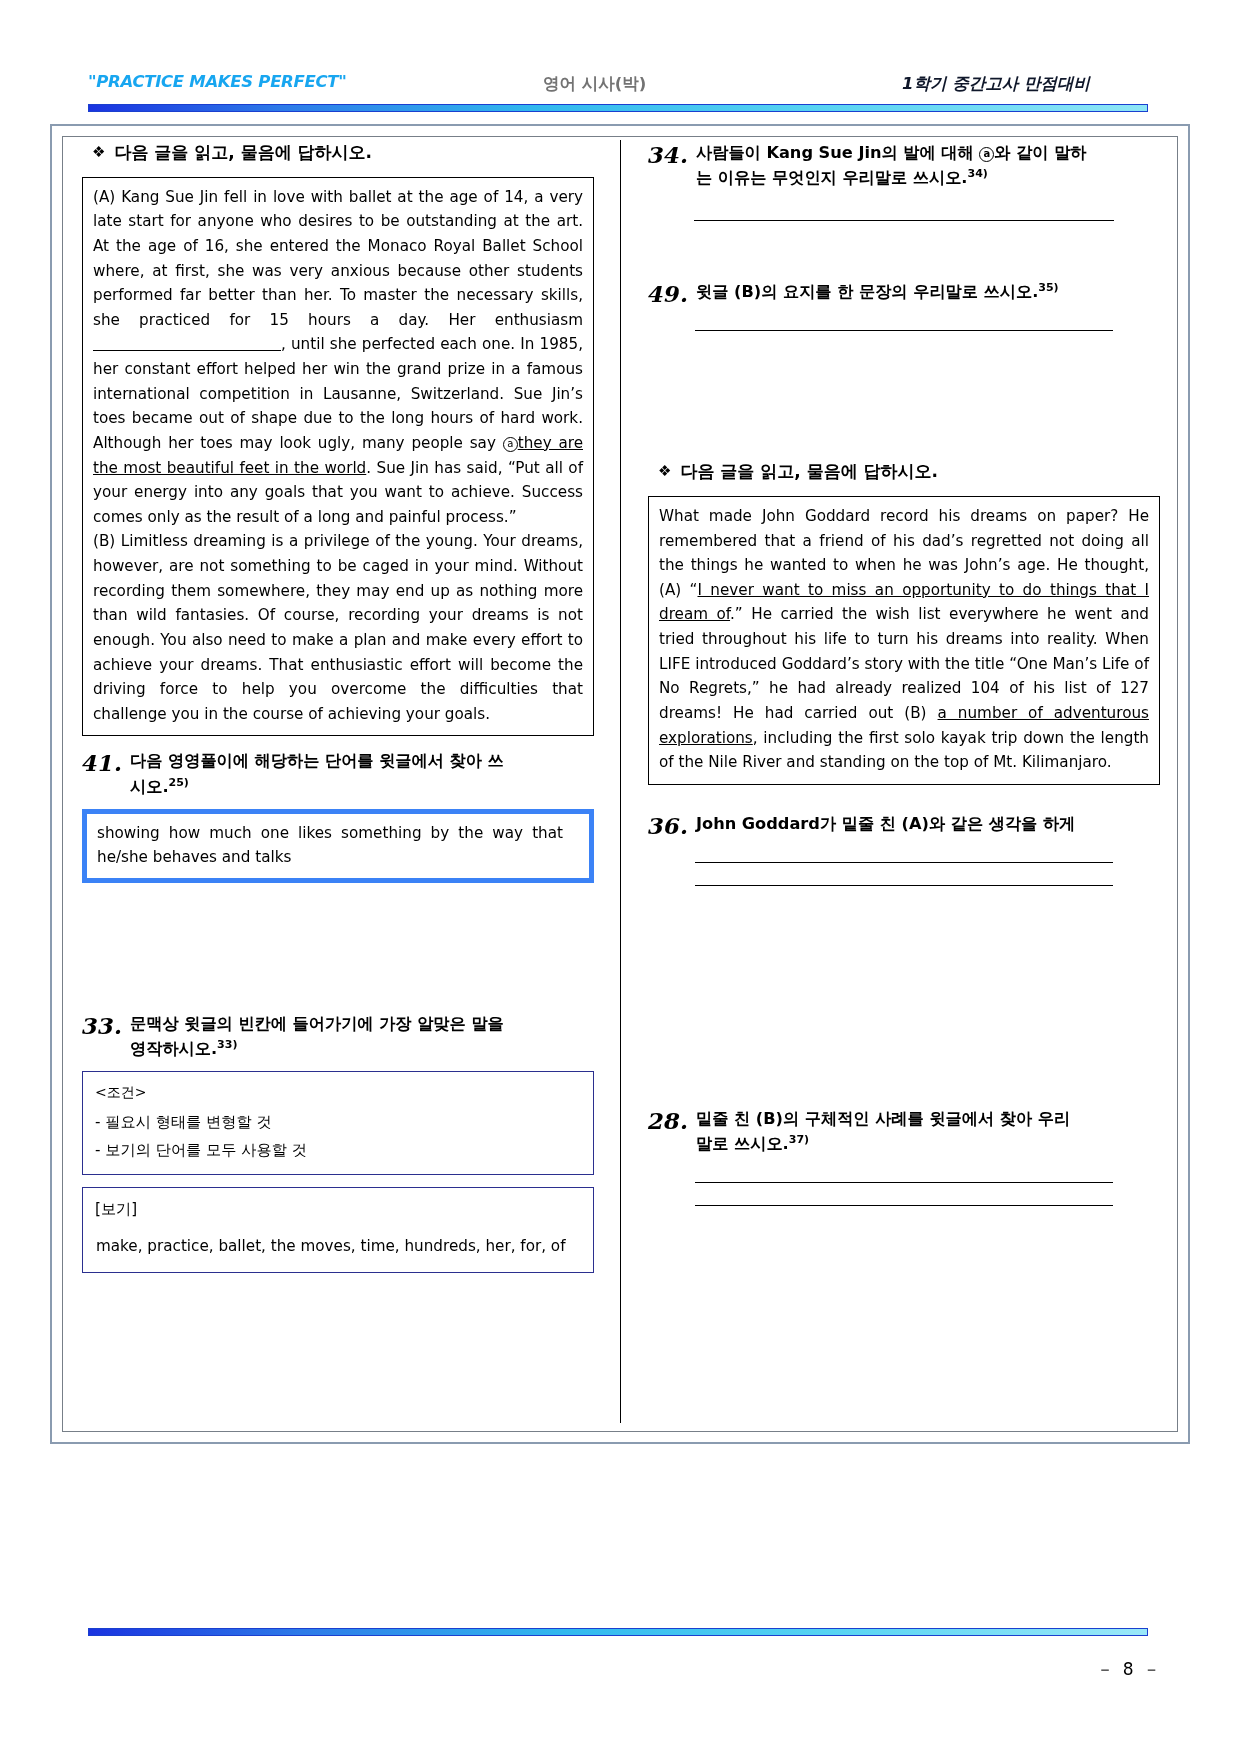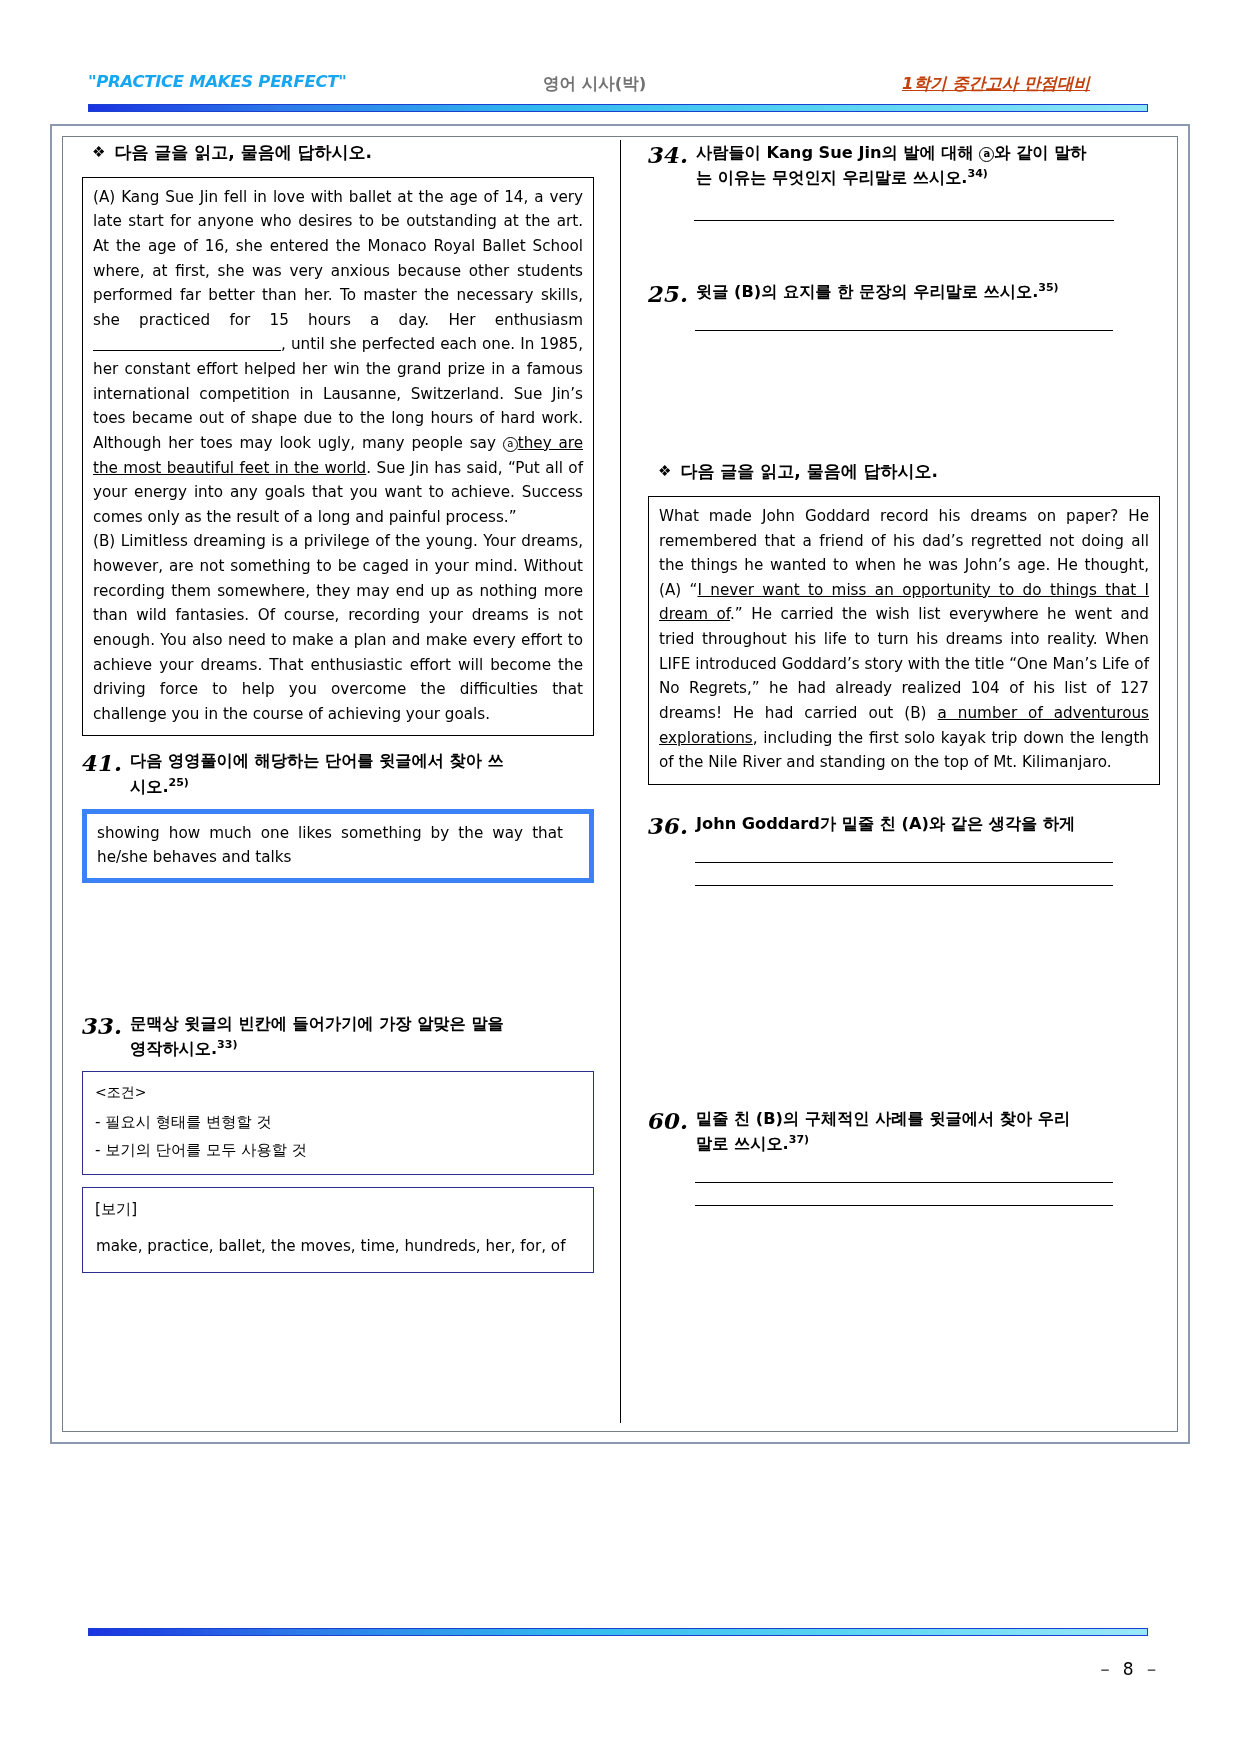--- a/index.html
+++ b/index.html
@@ -48,23 +48,22 @@
     color: #737373;
     white-space: nowrap;
   }
   .hdr-right {
     position: absolute;
     right: 58px;
     top: 1px;
     font-size: 16.5px;
     font-weight: bold;
     font-style: italic;
-    color: #c2410c;
+    color: #0f172a;
     white-space: nowrap;
-    text-decoration: underline;
   }
   .hdr-rule {
     position: absolute;
     left: 88px;
     top: 104px;
     width: 1060px;
     height: 8px;
     background: linear-gradient(to right, #1a33e0 0%, #2d7ae8 18%, #31b8ee 42%, #56d3f2 68%, #8ee6f7 100%);
     border: 1px solid #1b3fcf;
     box-sizing: border-box;
@@ -300,21 +299,21 @@
     <div class="q">
       <span class="q-num">34.</span>
       <span class="q-text"><span>사람들이 Kang Sue Jin의 발에 대해 </span><span class="circ">a</span><span>와 같이 말하</span></span>
       <span class="q-text"><span>는 이유는 무엇인지 우리말로 쓰시오.</span><span class="sup">34)</span></span>
     </div>
     <div class="ruleline"></div>
 
     <div class="spacer-m"></div>
 
     <div class="q">
-      <span class="q-num">25.</span>
+      <span class="q-num">49.</span>
       <span class="q-text"><span>윗글 (B)의 요지를 한 문장의 우리말로 쓰시오.</span><span class="sup">35)</span></span>
     </div>
     <div class="ruleline narrow"></div>
 
     <div class="spacer-xl"></div>
 
     <div class="section-head">
       <span class="diamond">❖</span><span>다음 글을 읽고, 물음에 답하시오.</span>
     </div>
 
@@ -328,21 +327,21 @@
       <span class="q-num">36.</span>
       <span class="q-text">John Goddard가 밑줄 친 (A)와 같은 생각을 하게</span>
     </div>
     <div class="ruleline narrow"></div>
     <div class="ruleline narrow" style="margin-top:22px;"></div>
 
     <div class="spacer-xl"></div>
     <div class="spacer-l"></div>
 
     <div class="q">
-      <span class="q-num">60.</span>
+      <span class="q-num">28.</span>
       <span class="q-text">밑줄 친 (B)의 구체적인 사례를 윗글에서 찾아 우리</span>
       <span class="q-text"><span>말로 쓰시오.</span><span class="sup">37)</span></span>
     </div>
     <div class="ruleline narrow"></div>
     <div class="ruleline narrow" style="margin-top:22px;"></div>
 
   </div>
 
   <div class="foot-rule"></div>
   <div class="page-num">－ 8 －</div>

